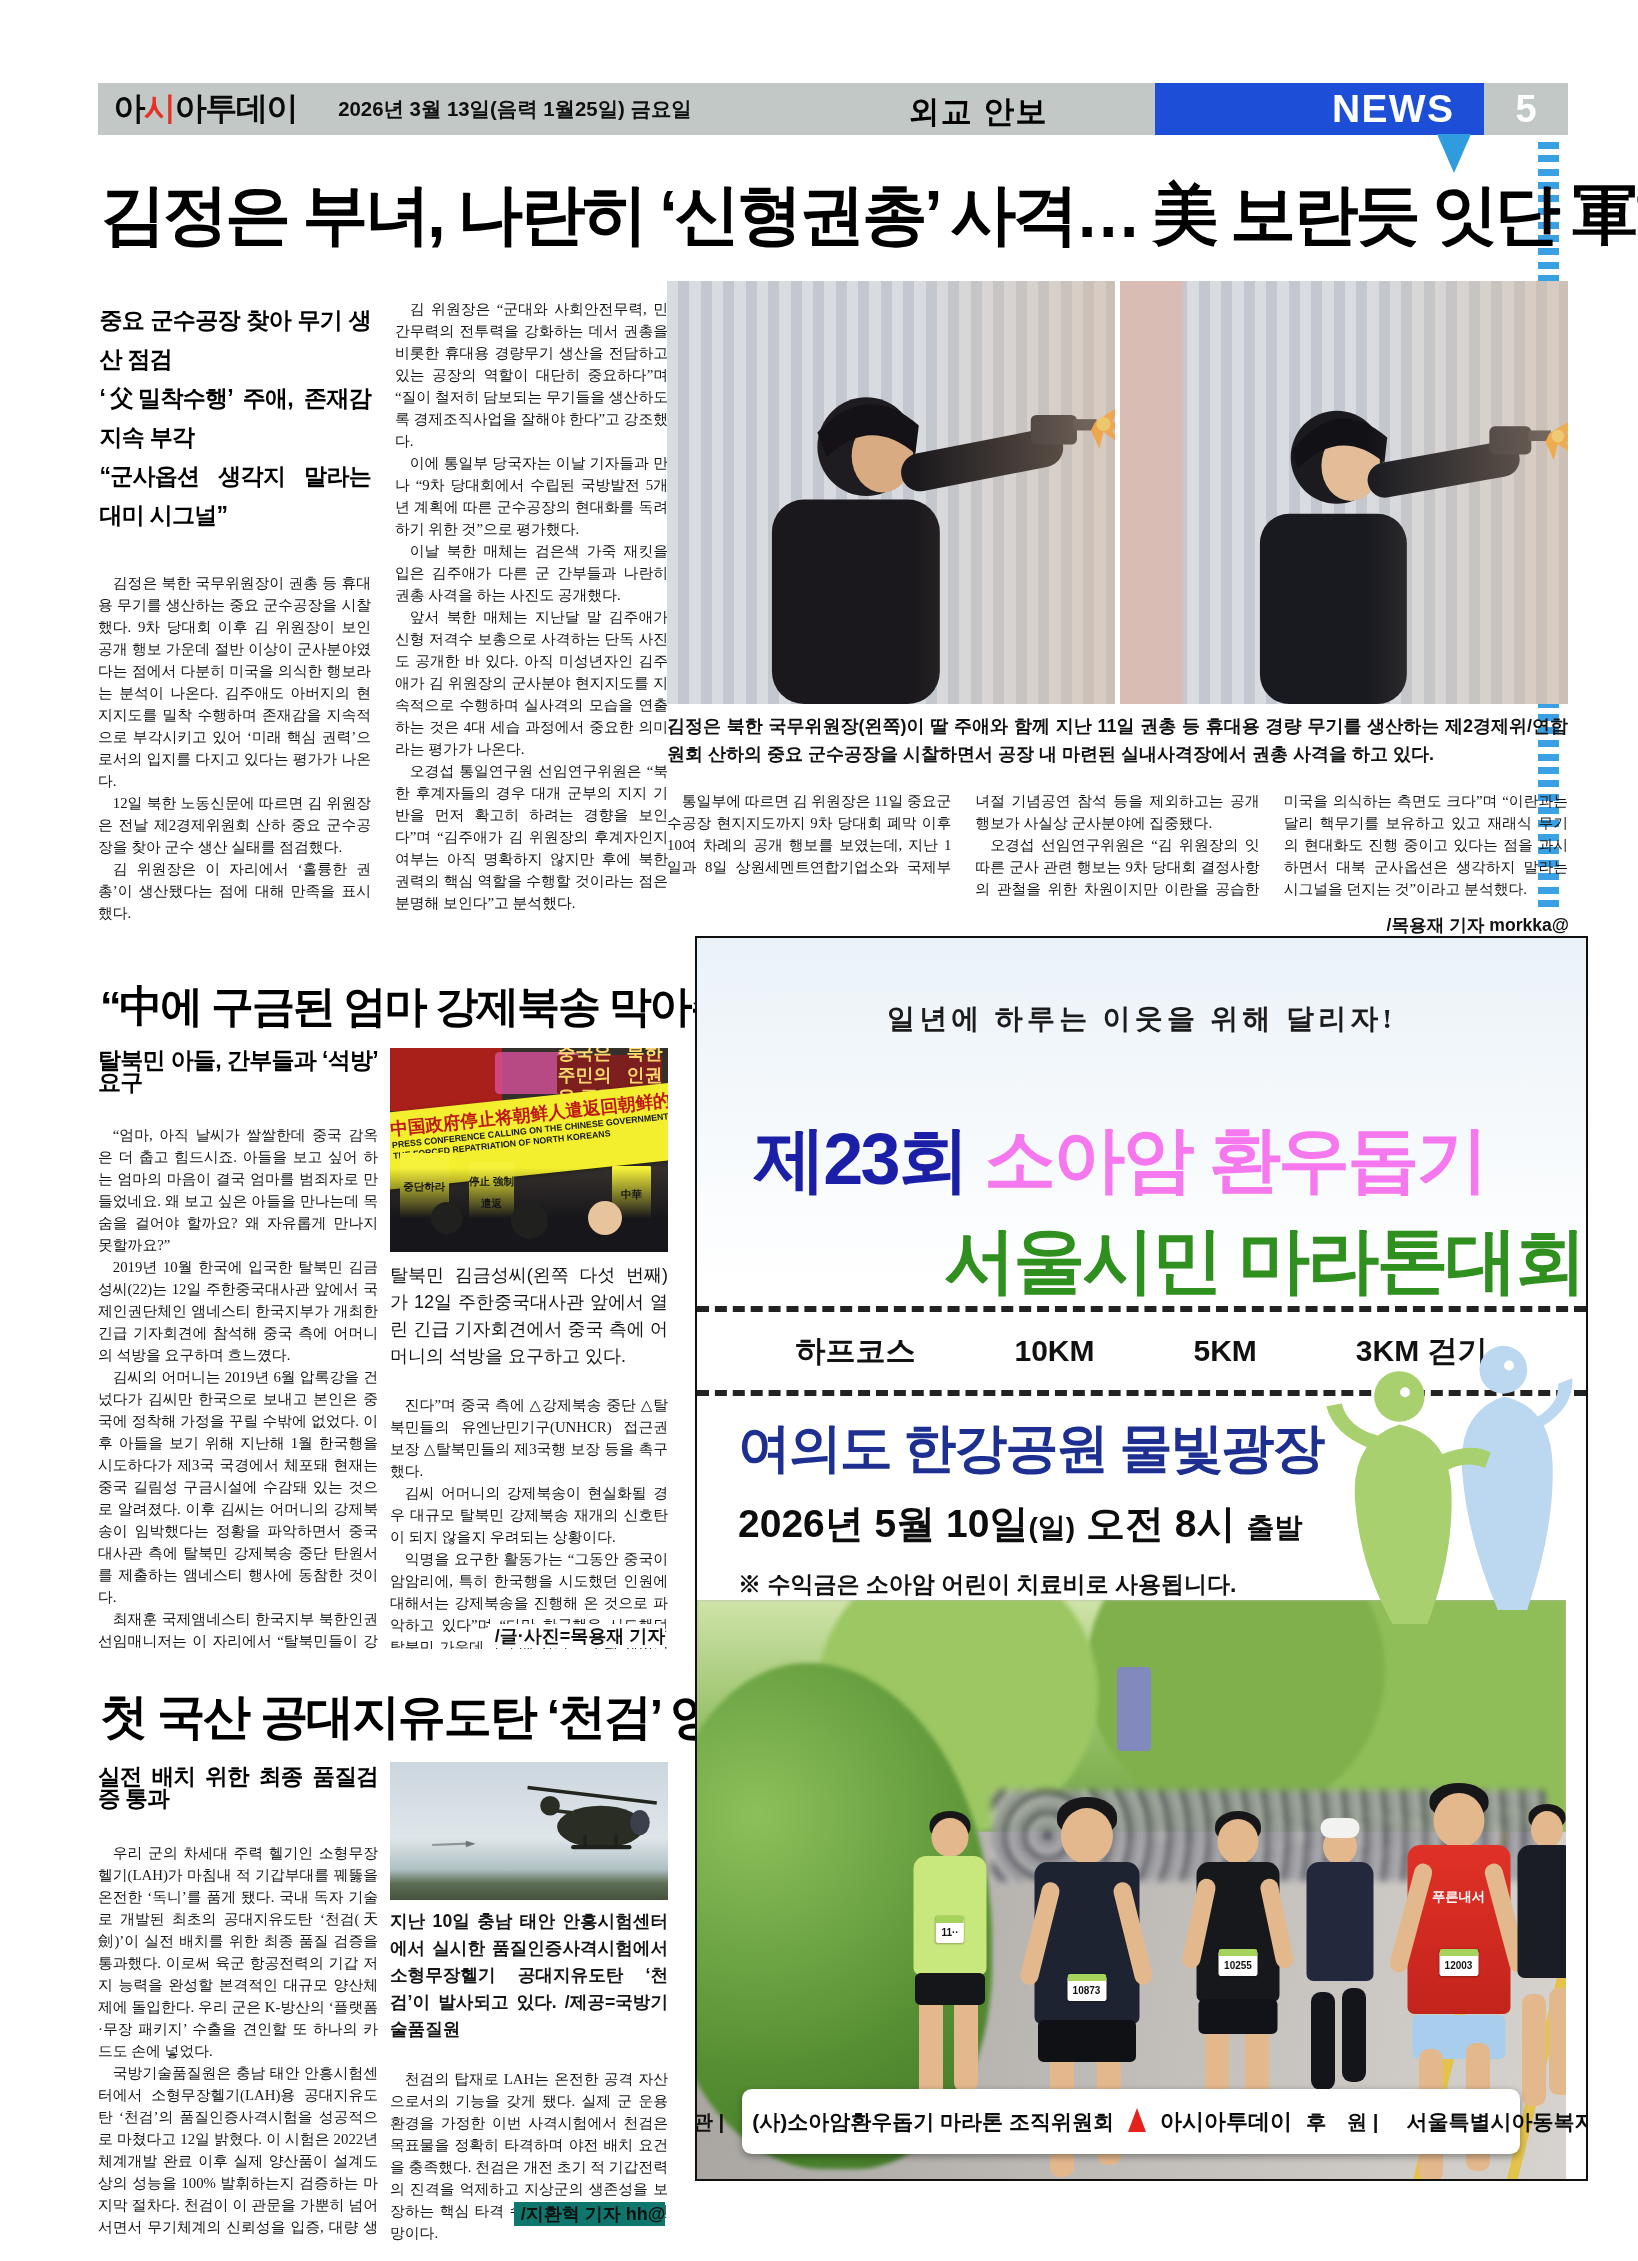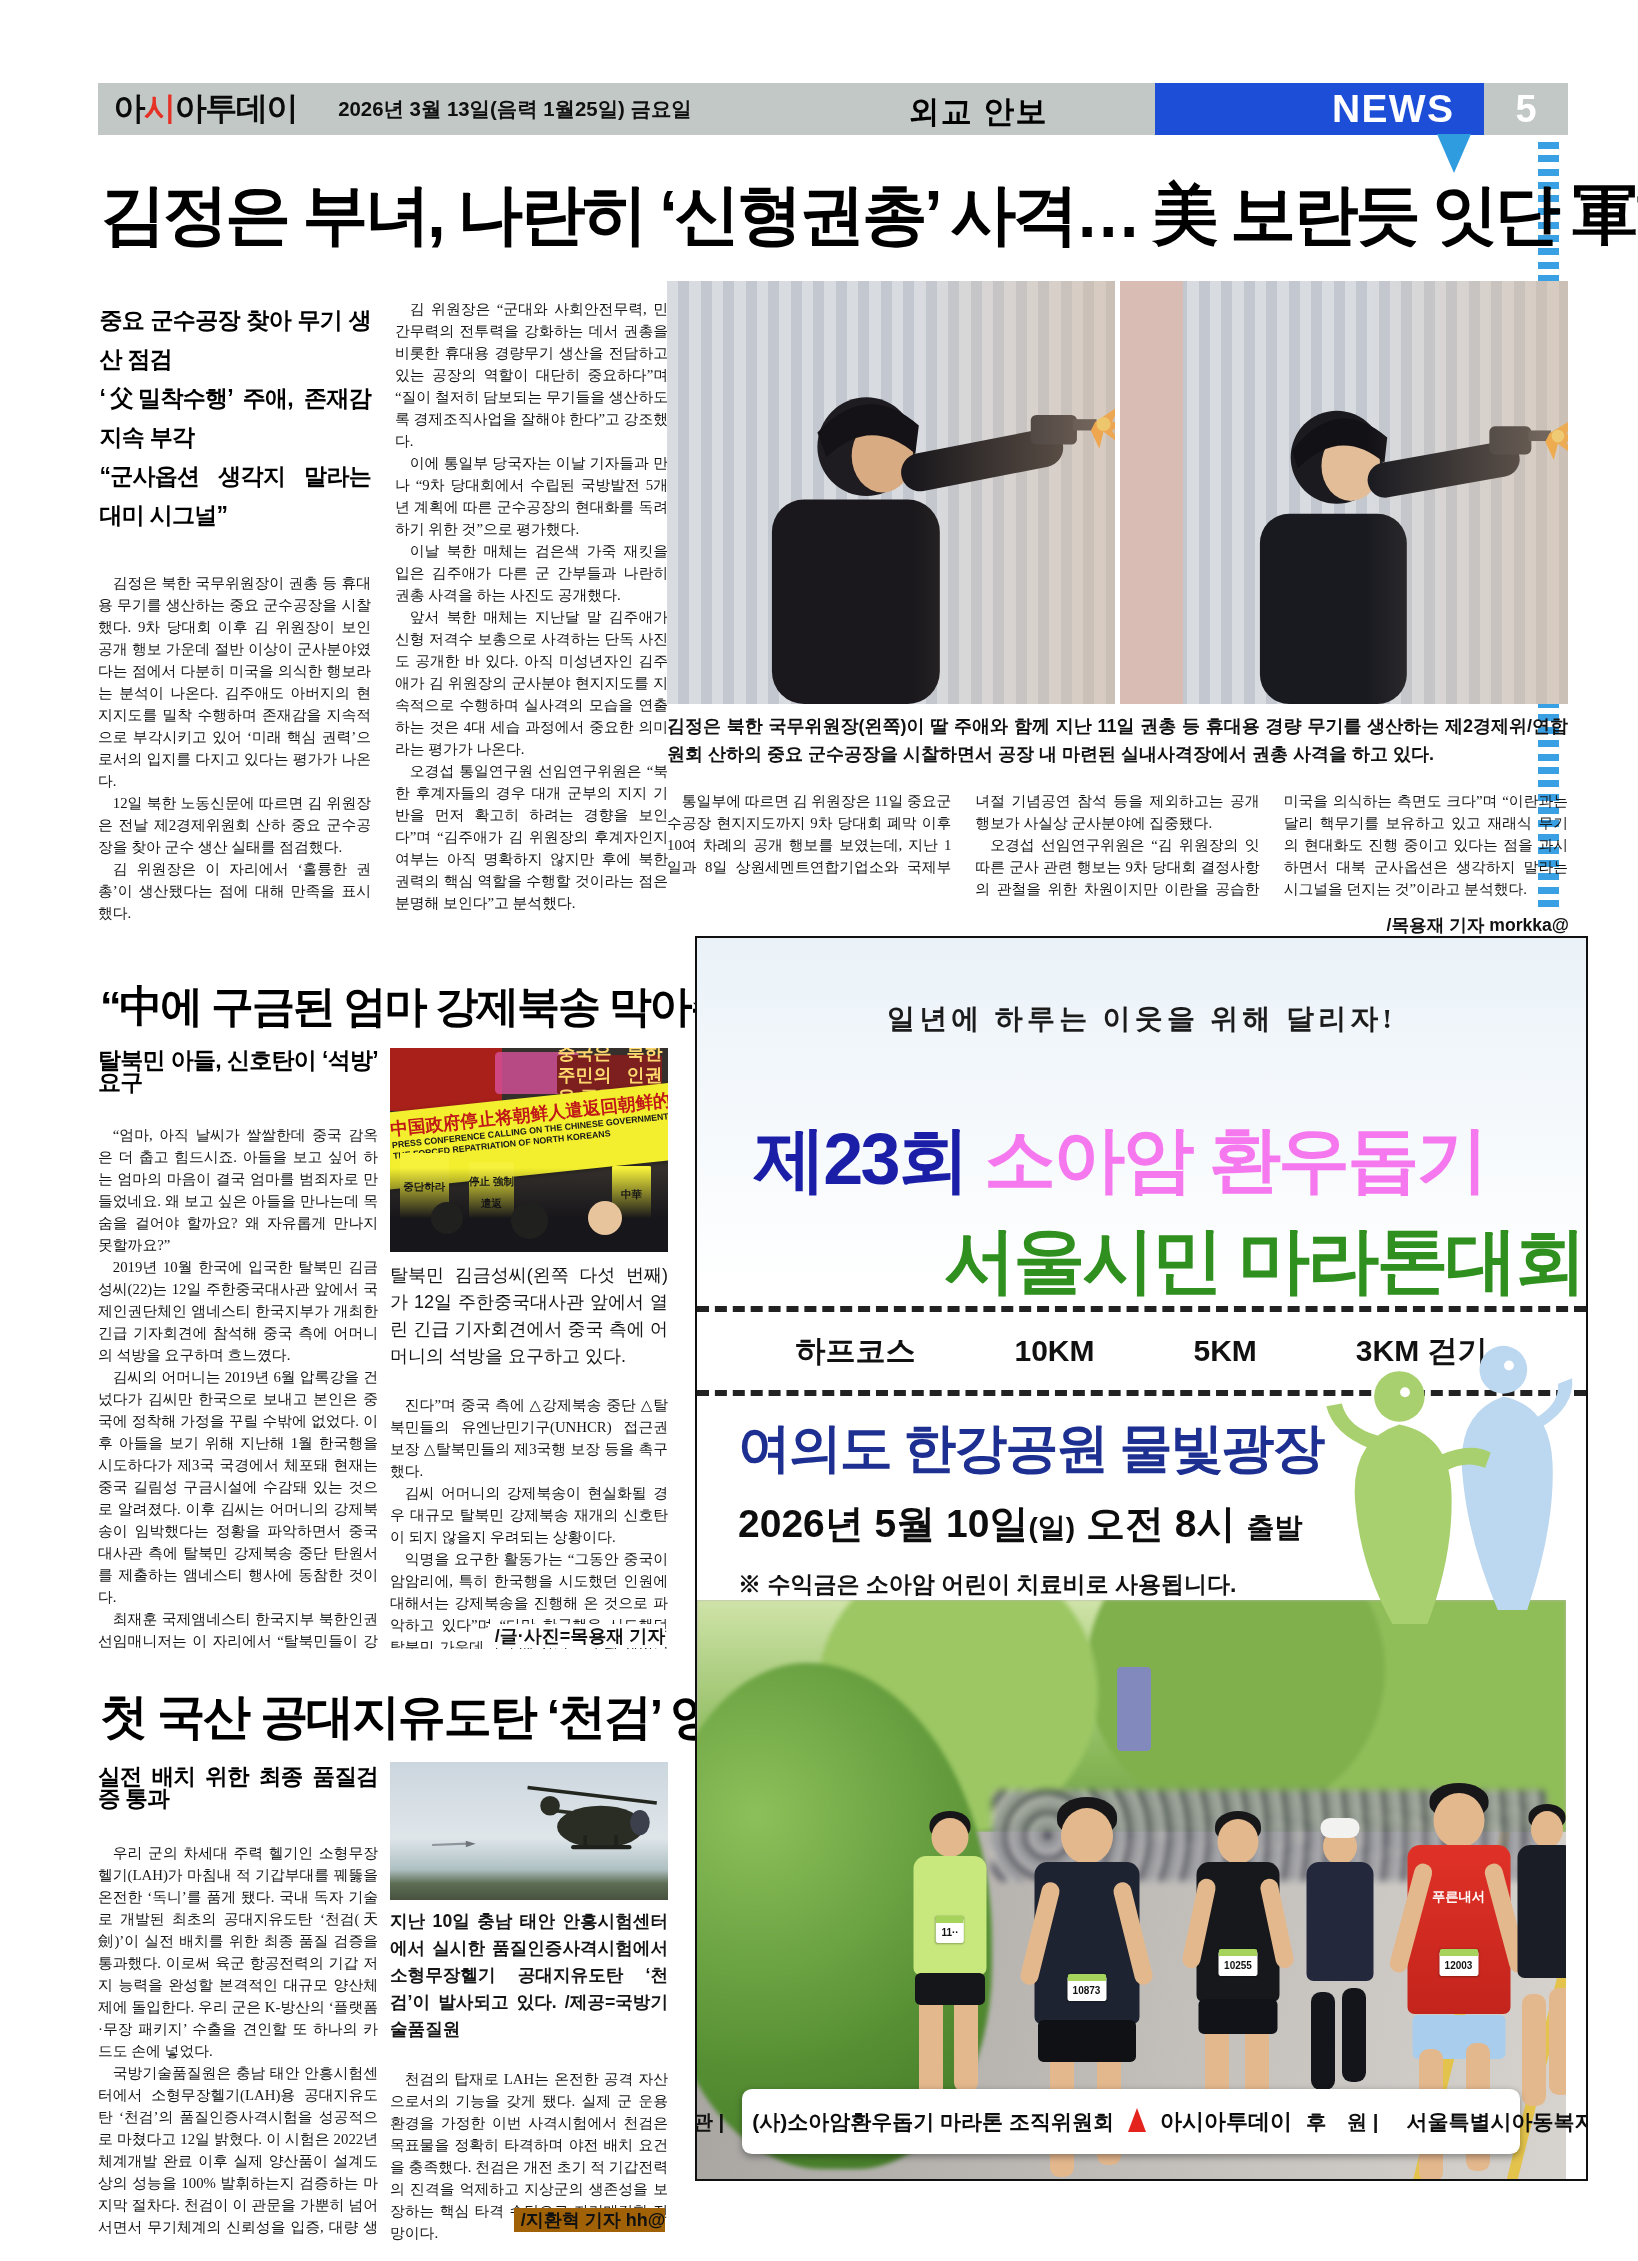--- a/index.html
+++ b/index.html
@@ -53,21 +53,21 @@
   .a2-byline{position:absolute;right:2.8px;bottom:1.4px;font-family:"Liberation Sans",sans-serif;font-weight:700;font-size:18px;background:#fff;padding-left:7px;}
 
   
   .a3-headline{position:absolute;left:100px;top:1685px;width:576px;font-family:"Liberation Sans",sans-serif;font-weight:900;font-size:48px;letter-spacing:-2.1px;color:#000;white-space:nowrap;}
   .a3-box{position:absolute;left:98px;top:1762px;width:570px;height:480px;}
   .a3-col1{position:absolute;left:0;top:0;width:280px;height:480px;overflow:hidden;}
   .a3-col2{position:absolute;left:292px;top:0;width:278px;height:480px;overflow:hidden;}
   .a3-subhead{font-family:"Liberation Sans",sans-serif;font-weight:800;font-size:22.5px;letter-spacing:-0.7px;margin:4.2px 0 32px 0;color:#000;}
   .photo3{position:relative;width:278px;height:138px;background:linear-gradient(180deg,#ccd6de 0%,#dfe6ea 55%,#aebfc2 78%,#5d6e55 88%,#47523f 100%);overflow:hidden;}
   .caption3{font-family:"Liberation Sans",sans-serif;font-weight:700;font-size:17.6px;line-height:27px;text-align:justify;margin:8.4px 0 25px 0;}
-  .a3-byline{position:absolute;right:2.8px;bottom:10px;font-family:"Liberation Sans",sans-serif;font-weight:700;font-size:18px;background:#a16207;padding-left:7px;}
+  .a3-byline{position:absolute;right:2.8px;bottom:16px;font-family:"Liberation Sans",sans-serif;font-weight:700;font-size:18px;background:#0f766e;padding-left:7px;}
 
   
   .ad{position:absolute;left:695px;top:936px;width:893px;height:1245px;border:2.1px solid #101010;box-sizing:border-box;background:linear-gradient(180deg,#eaf2f8 0%,#ffffff 28%);overflow:hidden;padding-left:17px;}
   .ad-slogan{position:absolute;left:0;top:62px;width:100%;text-align:center;font-family:"Liberation Serif",serif;font-weight:700;font-size:28px;letter-spacing:4.2px;color:#1c1c1c;}
   .ad-title1{position:absolute;left:37px;top:174px;font-family:"Liberation Sans",sans-serif;font-weight:900;font-size:72px;letter-spacing:-2.8px;white-space:nowrap;margin-left:20px;}
   .ad-title1 .round{color:#1b1fa8;}
   .ad-title1 .cause{color:#f678ef;}
   .ad-title2{position:absolute;left:247px;top:275px;font-family:"Liberation Sans",sans-serif;font-weight:900;font-size:72px;letter-spacing:-2.8px;color:#2f8f1f;white-space:nowrap;}
   .ad-courses{position:absolute;left:0;top:368px;width:100%;height:90px;border-top:6.3px dashed #222;border-bottom:6.3px dashed #222;box-sizing:border-box;display:flex;align-items:center;justify-content:space-around;padding:0 49px;}
   .ad-courses span{font-family:"Liberation Sans",sans-serif;font-weight:900;font-size:30px;color:#111;}
@@ -181,21 +181,21 @@
 
   <div class="a1-cont body-text">
       <p>통일부에 따르면 김 위원장은 11일 중요군수공장 현지지도까지 9차 당대회 폐막 이후 10여 차례의 공개 행보를 보였는데, 지난 1일과 8일 상원세멘트연합기업소와 국제부녀절 기념공연 참석 등을 제외하고는 공개 행보가 사실상 군사분야에 집중됐다.</p>
       <p>오경섭 선임연구위원은 “김 위원장의 잇따른 군사 관련 행보는 9차 당대회 결정사항의 관철을 위한 차원이지만 이란을 공습한 미국을 의식하는 측면도 크다”며 “이란과는 달리 핵무기를 보유하고 있고 재래식 무기의 현대화도 진행 중이고 있다는 점을 과시하면서 대북 군사옵션은 생각하지 말라는 시그널을 던지는 것”이라고 분석했다.</p>
     </div>
   <div class="a1-byline">/목용재 기자 morkka@</div>
 
   <div class="a2-headline">“中에 구금된 엄마 강제북송 막아주세요”</div>
   <div class="a2-box">
     <div class="a2-col1 body-text">
-      <div class="a2-subhead">탈북민 아들, 신호탄이 ‘석방’ 요구</div>
+      <div class="a2-subhead">탈북민 아들, 간부들과 ‘석방’ 요구</div>
       <div>
           <p>“엄마, 아직 날씨가 쌀쌀한데 중국 감옥은 더 춥고 힘드시죠. 아들을 보고 싶어 하는 엄마의 마음이 결국 엄마를 범죄자로 만들었네요. 왜 보고 싶은 아들을 만나는데 목숨을 걸어야 할까요? 왜 자유롭게 만나지 못할까요?”</p>
           <p>2019년 10월 한국에 입국한 탈북민 김금성씨(22)는 12일 주한중국대사관 앞에서 국제인권단체인 앰네스티 한국지부가 개최한 긴급 기자회견에 참석해 중국 측에 어머니의 석방을 요구하며 흐느꼈다.</p>
           <p>김씨의 어머니는 2019년 6월 압록강을 건넜다가 김씨만 한국으로 보내고 본인은 중국에 정착해 가정을 꾸릴 수밖에 없었다. 이후 아들을 보기 위해 지난해 1월 한국행을 시도하다가 제3국 국경에서 체포돼 현재는 중국 길림성 구금시설에 수감돼 있는 것으로 알려졌다. 이후 김씨는 어머니의 강제북송이 임박했다는 정황을 파악하면서 중국대사관 측에 탈북민 강제북송 중단 탄원서를 제출하는 앰네스티 행사에 동참한 것이다.</p>
           <p>최재훈 국제앰네스티 한국지부 북한인권 선임매니저는 이 자리에서 “탈북민들이 강제북송되면 고문, 자의적 구금, 강제노동, 고의적 굶주림, 성폭력, 강제실종, 강제 임신중지, 정치범수용소행, 심지어 처형까지 이뤄</p>
         </div>
     </div>
     <div class="a2-col2 body-text">
       <div class="photo2">
         <div class="p2-red"></div>

